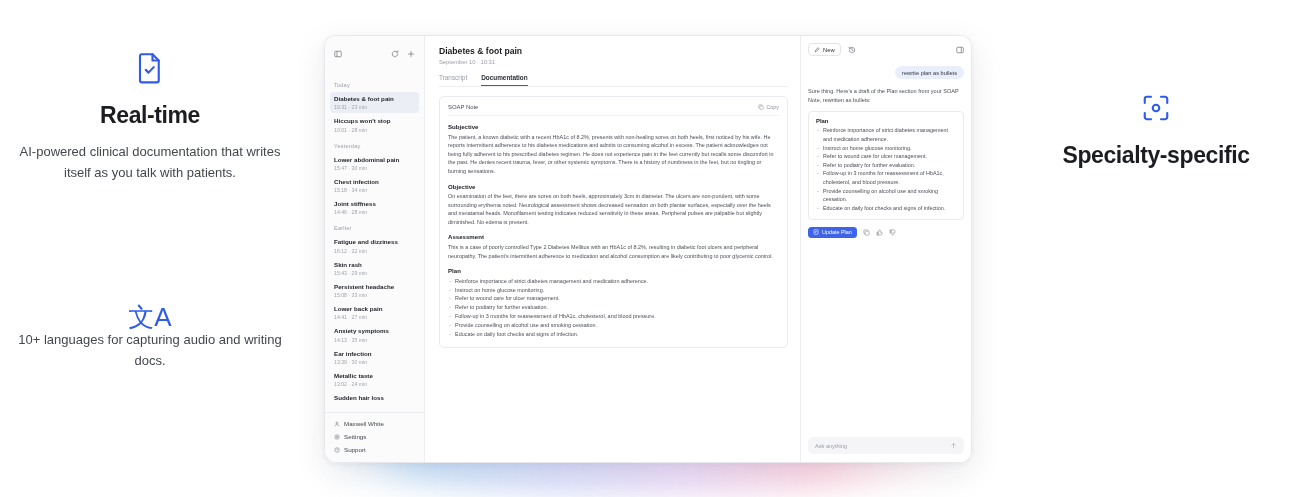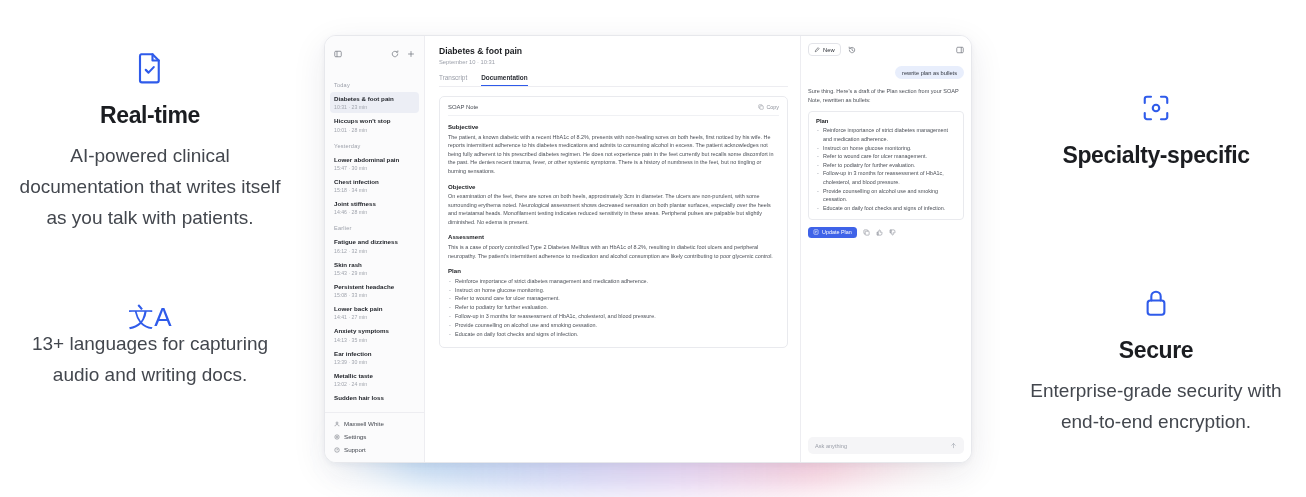--- a/index.html
+++ b/index.html
@@ -17,21 +17,21 @@
   .feature-col.right { right: 0; margin-top: 40px; }
   .feature {
     position: absolute; left: 0; width: 300px;
     display: flex; flex-direction: column; align-items: center; text-align: center;
   }
   .feature .ficon { height: 40px; display: flex; align-items: center; justify-content: center; margin-bottom: 14px; }
   .feature .ftitle {
     font-size: 23px; font-weight: bold; color: #1b1d21; letter-spacing: -0.4px;
     margin-bottom: 12px;
   }
-  .feature .fdesc { font-size: 19px; line-height: 1.62; color: #43474e; max-width: 280px; }
+  .feature .fdesc { font-size: 13px; line-height: 1.62; color: #43474e; max-width: 280px; }
 
   #f-realtime   { top: 48px; }
   #f-multilang  { top: 275px; }
   #f-specialty  { top: 48px; }
   #f-secure     { top: 243px; }
 
   .glyph-cjk { font-size: 26px; color: #2f5bea; font-weight: 500; line-height: 1; margin-top: 44px; }
 
   
   .app-window {
@@ -142,49 +142,39 @@
         </svg>
       </div>
       <div class="ftitle">Real-time</div>
       <div class="fdesc">AI-powered clinical documentation that writes itself as you talk with patients.</div>
     </div>
 
     <div class="feature" id="f-multilang">
       <div class="ficon">
         <span class="glyph-cjk">文A</span>
       </div>
-      <div class="fdesc">13+ languages for capturing audio and writing docs.</div>
+      <div class="fdesc">10+ languages for capturing audio and writing docs.</div>
     </div>
   </div>
 
   <div class="feature-col right">
 
     <div class="feature" id="f-specialty">
       <div class="ficon">
         <svg width="30" height="30" viewBox="0 0 24 24" fill="none" stroke="#2f5bea" stroke-width="1.7" stroke-linecap="round" stroke-linejoin="round">
           <path d="M3 8V4.8A1.8 1.8 0 0 1 4.8 3H8"></path>
           <path d="M16 3h3.2A1.8 1.8 0 0 1 21 4.8V8"></path>
           <path d="M21 16v3.2a1.8 1.8 0 0 1-1.8 1.8H16"></path>
           <path d="M8 21H4.8A1.8 1.8 0 0 1 3 19.2V16"></path>
           <circle cx="12" cy="12" r="2.6"></circle>
         </svg>
       </div>
       <div class="ftitle">Specialty-specific</div>
     </div>
 
-    <div class="feature" id="f-secure">
-      <div class="ficon">
-        <svg width="26" height="32" viewBox="0 0 20 26" fill="none" stroke="#2f5bea" stroke-width="1.7" stroke-linecap="round" stroke-linejoin="round">
-          <rect x="3.2" y="11" width="13.6" height="11.5" rx="2.2"></rect>
-          <path d="M6.2 11V7.6a3.8 3.8 0 0 1 7.6 0V11"></path>
-        </svg>
-      </div>
-      <div class="ftitle">Secure</div>
-      <div class="fdesc">Enterprise-grade security with end-to-end encryption.</div>
-    </div>
   </div>
 
   <div class="glow"></div>
 
   <div class="app-window">
 
     <div class="sidebar">
       <div class="sb-top">
         <span>
           <svg width="8" height="8" viewBox="0 0 16 16" fill="none" stroke="#6b7079" stroke-width="1.4">

